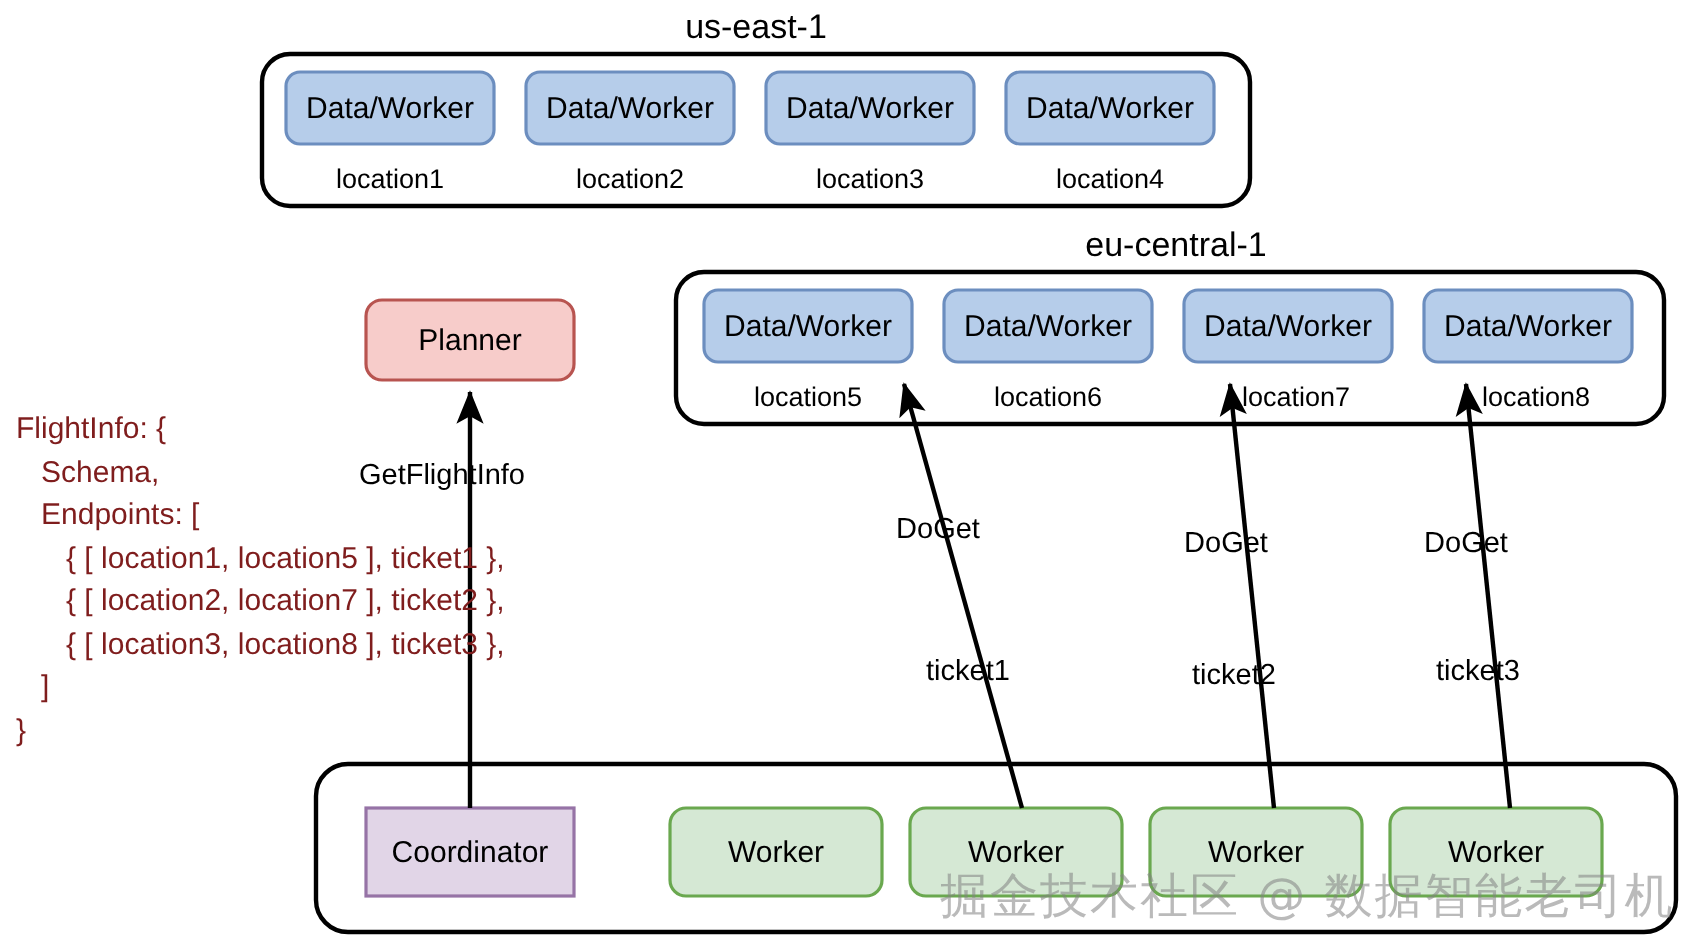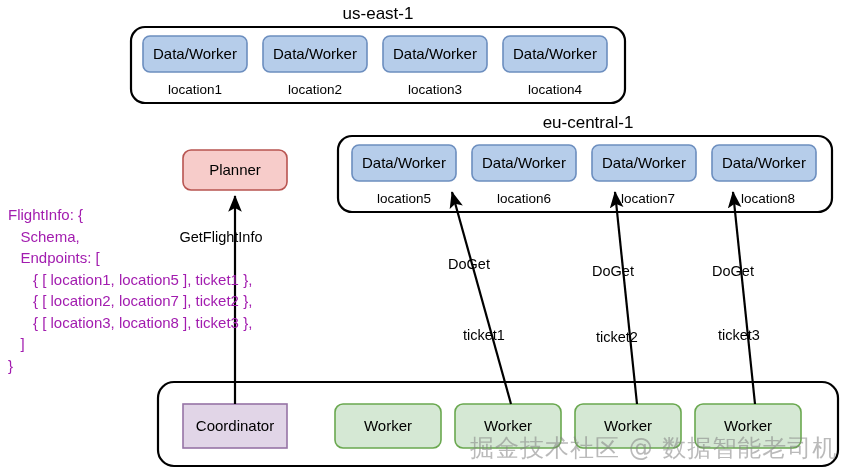--- a/index.html
+++ b/index.html
@@ -79,21 +79,21 @@
     fill: #000000;
     text-anchor: middle;
   }
   .code-text {
     position: absolute;
     left: 8px;
     top: 204px;
     font-family: "Liberation Sans", sans-serif;
     font-size: 15px;
     line-height: 21.5px;
-    color: #a21caf;
+    color: #7f1d1d;
     white-space: pre;
   }
   .watermark {
     position: absolute;
     left: 470px;
     top: 432px;
     font-family: "DejaVu Sans", sans-serif;
     font-size: 24px;
     letter-spacing: 1px;
     color: rgba(130,130,130,0.55);

